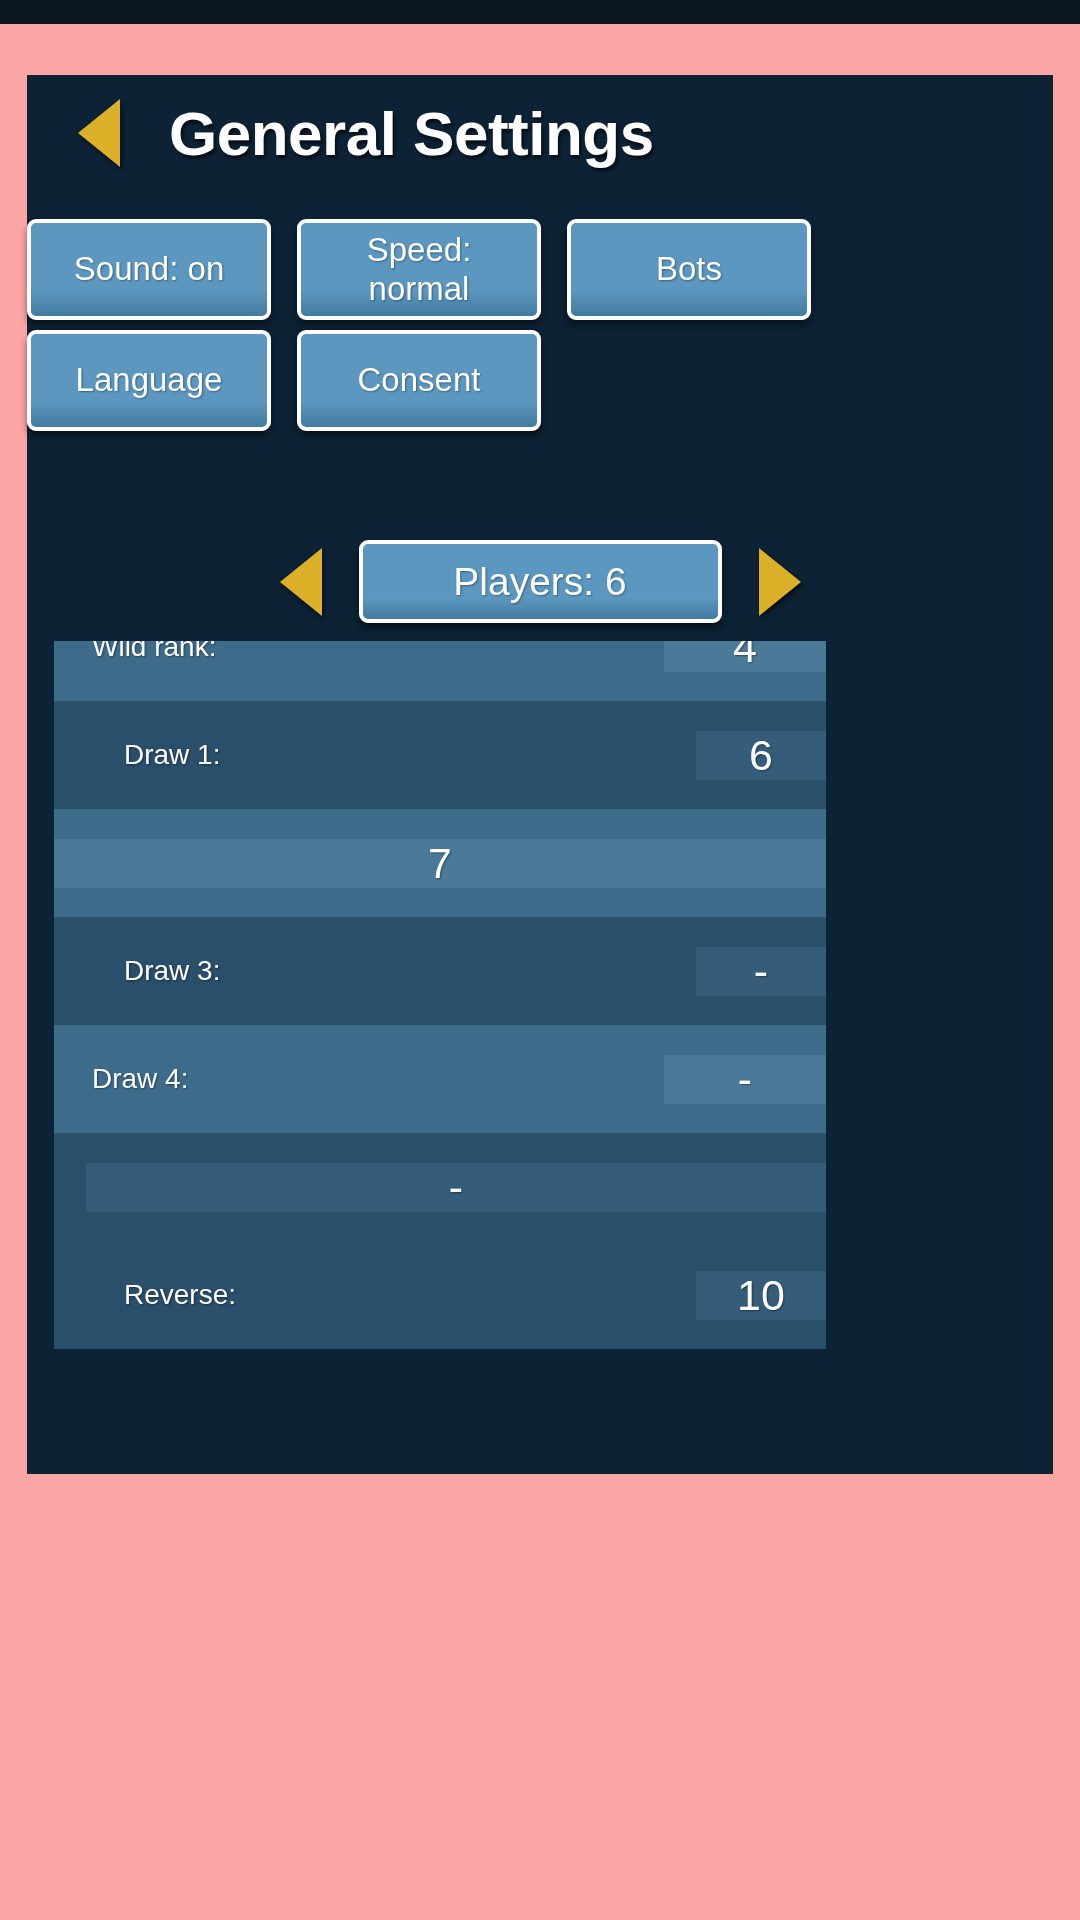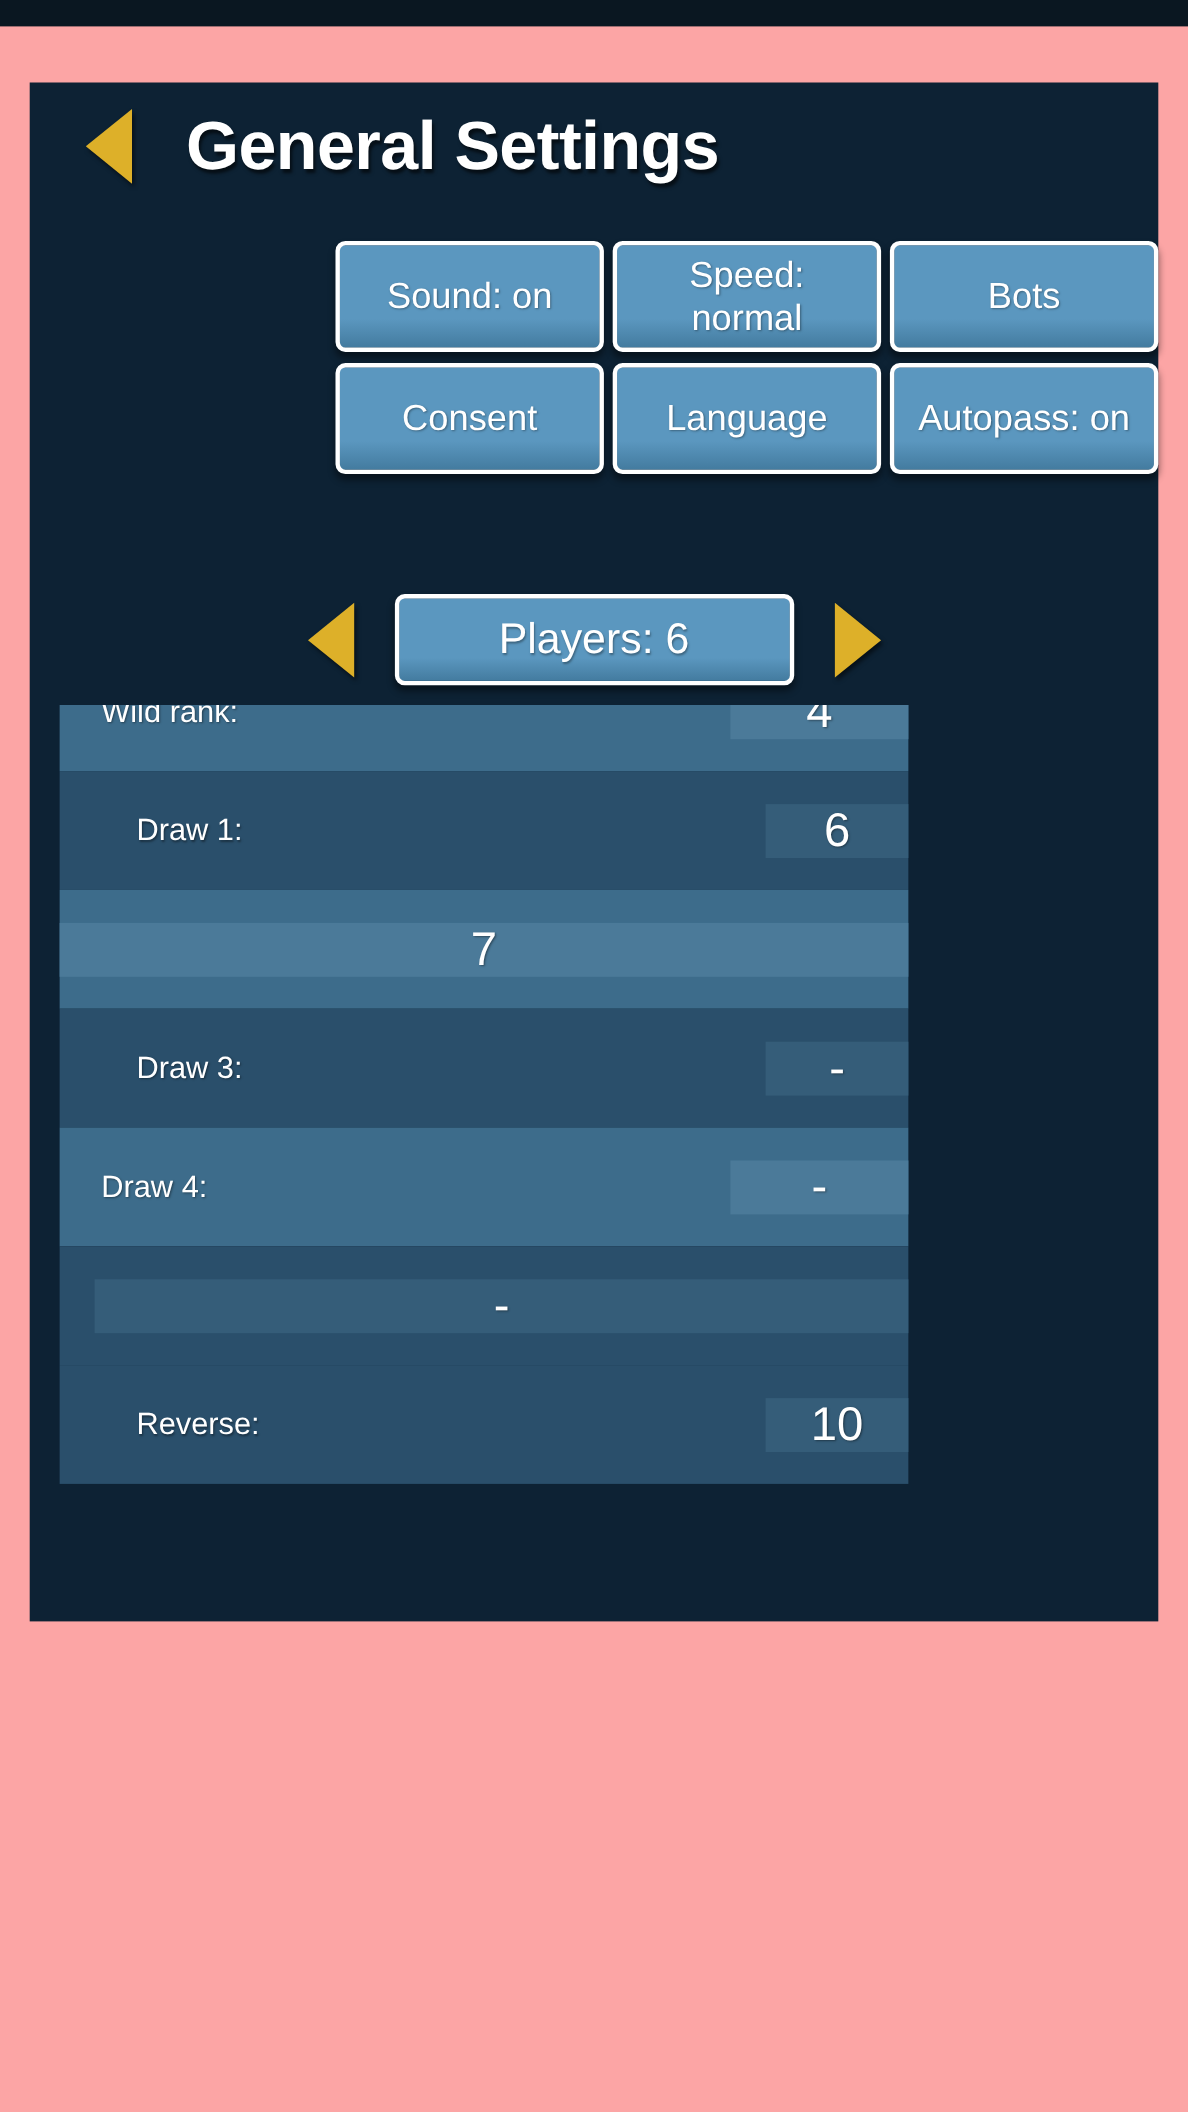--- a/index.html
+++ b/index.html
@@ -58,22 +58,22 @@
     text-shadow:2px 3px 3px rgba(0,0,0,.6);
     white-space:nowrap;
   }
 
   
   .btn-row {
     position:absolute;
     left:0;
     width:1026px;
     display:flex;
-    justify-content:flex-end;
-    gap:8px;
+    justify-content:flex-start;
+    gap:26px;
   }
   #btn-row-1 { top:144px; }
   #btn-row-2 { top:255px; }
 
   .opt-btn {
     width:244px; height:101px;
     background:linear-gradient(180deg,#5b97bf 0%, #5b97bf 72%, #437b9f 100%);
     border:4px solid #ffffff;
     border-radius:9px;
     color:#ffffff;
@@ -174,23 +174,22 @@
     </div>
 
     <div class="btn-row" id="btn-row-1">
       <div class="opt-btn">Sound: on</div>
       <div class="opt-btn">Speed:
 normal</div>
       <div class="opt-btn">Bots</div>
     </div>
 
     <div class="btn-row" id="btn-row-2">
+      <div class="opt-btn">Language</div>
       <div class="opt-btn">Consent</div>
-      <div class="opt-btn">Language</div>
-      <div class="opt-btn">Autopass: on</div>
     </div>
 
 
     <div class="stepper-row" id="stepper-players">
       <div class="arrow-hit">
         <span class="tri tri-left"></span>
       </div>
       <div class="stepper-btn">Players: 6</div>
       <div class="arrow-hit">
         <span class="tri tri-right"></span>

